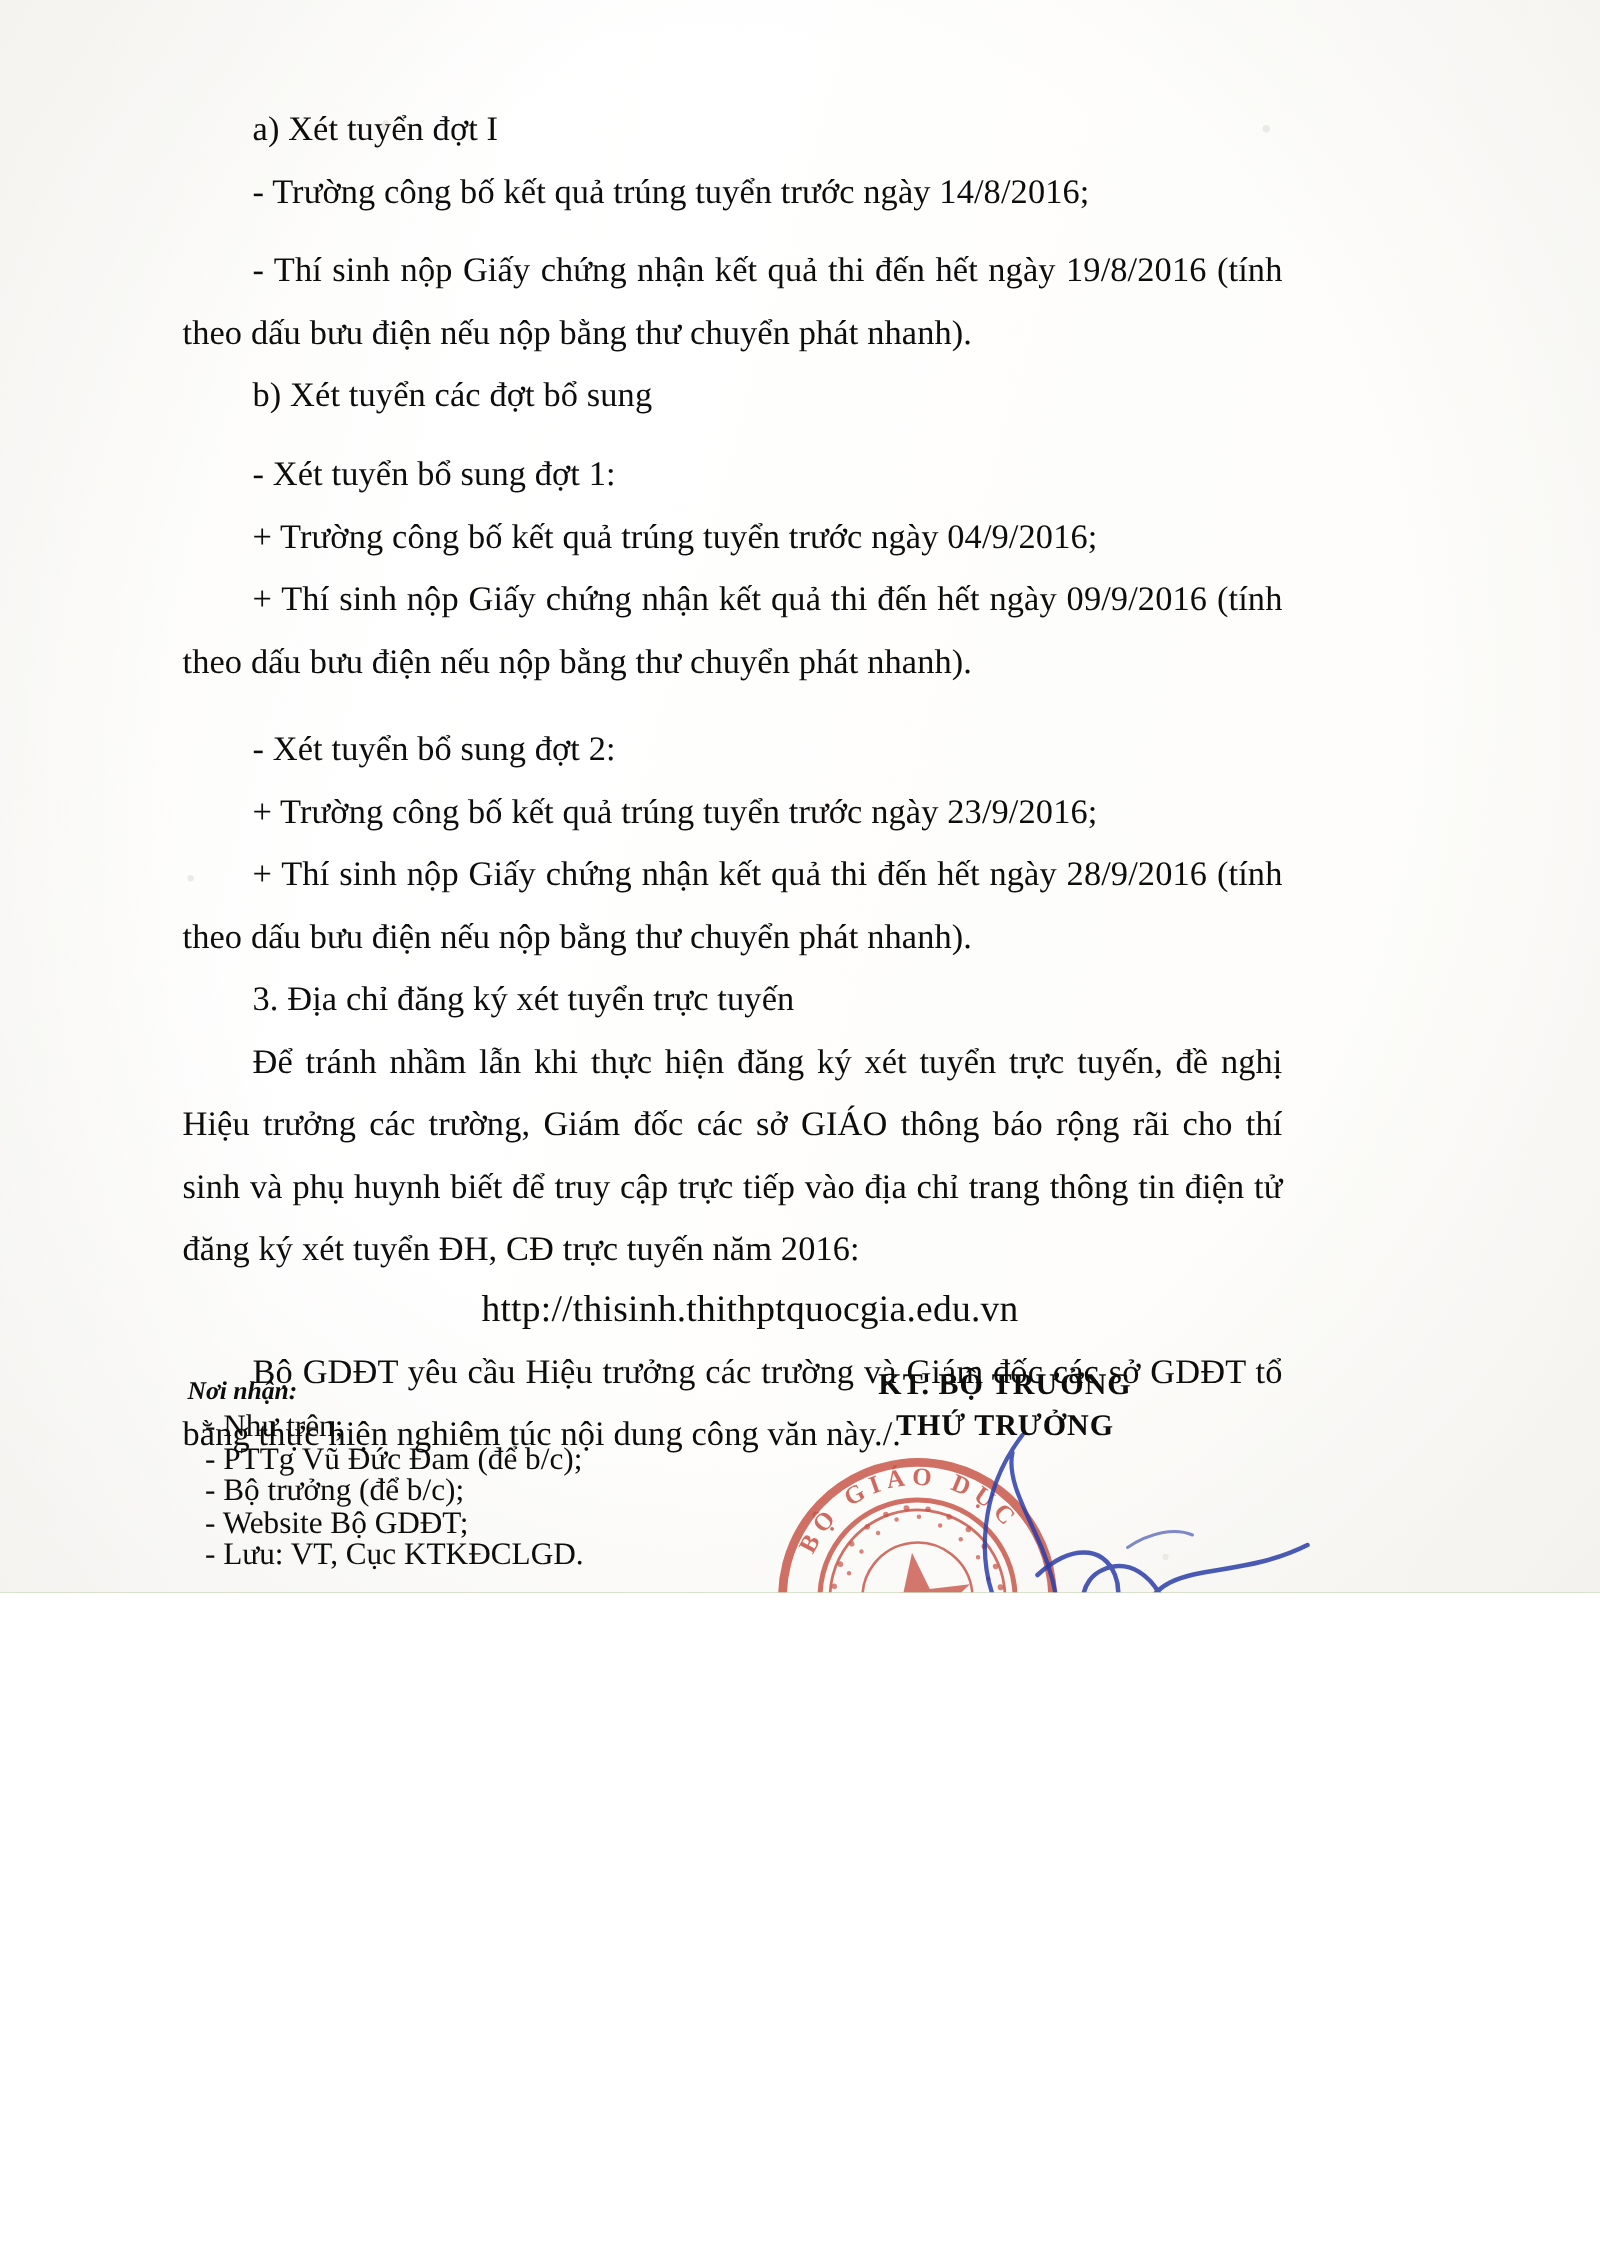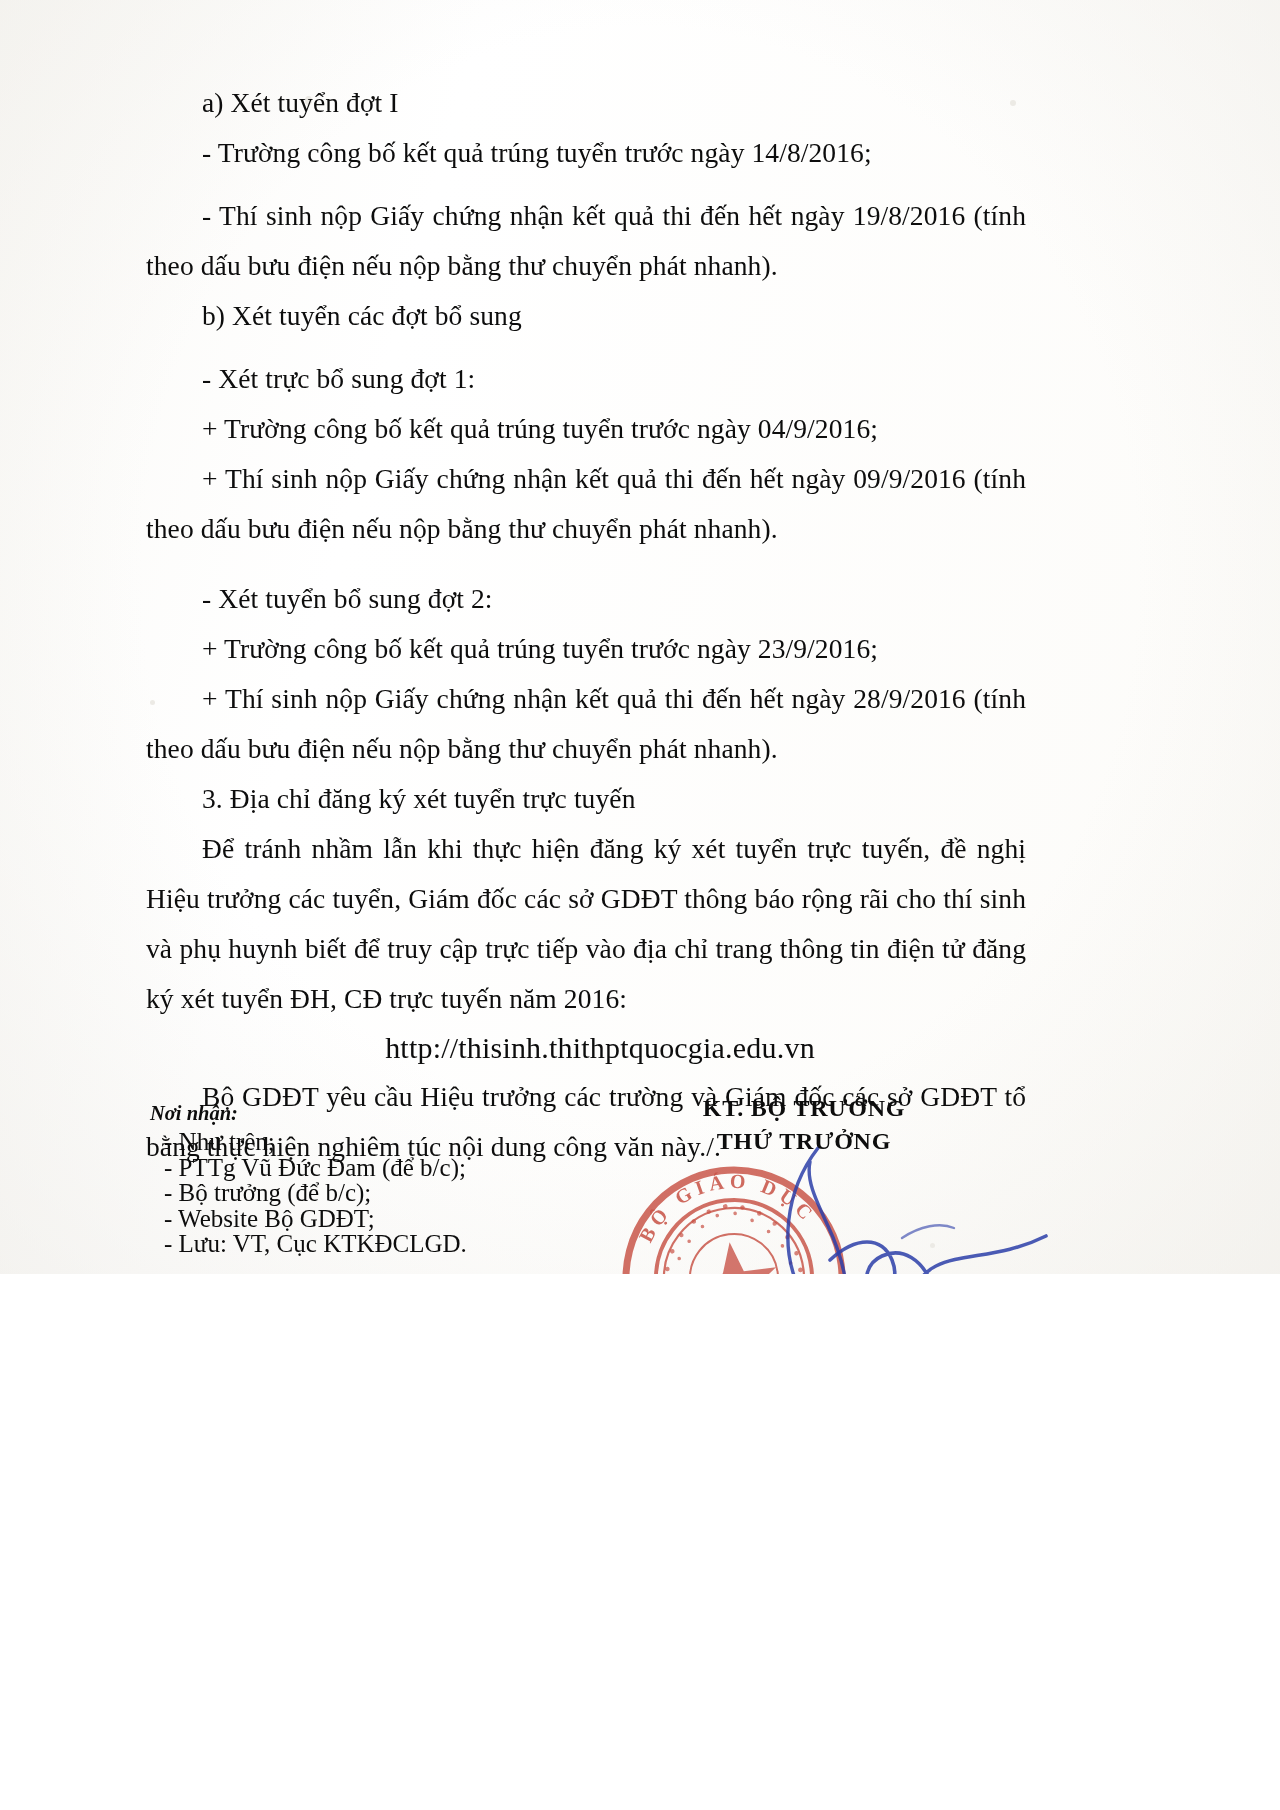--- a/index.html
+++ b/index.html
@@ -178,32 +178,32 @@
   <div class="content">
 
     <p class="para ind">a) Xét tuyển đợt I</p>
     <p class="para ind">- Trường công bố kết quả trúng tuyển trước ngày 14/8/2016;</p>
     <div class="gap-sm"></div>
     <p class="para just">- Thí sinh nộp Giấy chứng nhận kết quả thi đến hết ngày 19/8/2016 (tính theo dấu bưu điện nếu nộp bằng thư chuyển phát nhanh).</p>
 
     <p class="para ind">b) Xét tuyển các đợt bổ sung</p>
     <div class="gap-sm"></div>
 
-    <p class="para ind">- Xét trực bổ sung đợt 1:</p>
+    <p class="para ind">- Xét tuyển bổ sung đợt 1:</p>
     <p class="para ind">+ Trường công bố kết quả trúng tuyển trước ngày 04/9/2016;</p>
     <p class="para just">+ Thí sinh nộp Giấy chứng nhận kết quả thi đến hết ngày 09/9/2016 (tính theo dấu bưu điện nếu nộp bằng thư chuyển phát nhanh).</p>
 
     <div class="gap-md"></div>
 
     <p class="para ind">- Xét tuyển bổ sung đợt 2:</p>
     <p class="para ind">+ Trường công bố kết quả trúng tuyển trước ngày 23/9/2016;</p>
     <p class="para just">+ Thí sinh nộp Giấy chứng nhận kết quả thi đến hết ngày 28/9/2016 (tính theo dấu bưu điện nếu nộp bằng thư chuyển phát nhanh).</p>
 
     <p class="para ind">3. Địa chỉ đăng ký xét tuyển trực tuyến</p>
-    <p class="para just">Để tránh nhầm lẫn khi thực hiện đăng ký xét tuyển trực tuyến, đề nghị Hiệu trưởng các tuyển, Giám đốc các sở GDĐT thông báo rộng rãi cho thí sinh và phụ huynh biết để truy cập trực tiếp vào địa chỉ trang thông tin điện tử đăng ký xét tuyển ĐH, CĐ trực tuyến năm 2016:</p>
+    <p class="para just">Để tránh nhầm lẫn khi thực hiện đăng ký xét tuyển trực tuyến, đề nghị Hiệu trưởng các trường, Giám đốc các sở GIÁO thông báo rộng rãi cho thí sinh và phụ huynh biết để truy cập trực tiếp vào địa chỉ trang thông tin điện tử đăng ký xét tuyển ĐH, CĐ trực tuyến năm 2016:</p>
 
     <p class="url-line">http://thisinh.thithptquocgia.edu.vn</p>
 
     <p class="para just">Bộ GDĐT yêu cầu Hiệu trưởng các trường và Giám đốc các sở GDĐT tổ bằng thực hiện nghiêm túc nội dung công văn này./.</p>
   </div>
 
   <div class="footer">
 
     <div class="recipients">
       <div class="recipients-title">Nơi nhận:</div>

